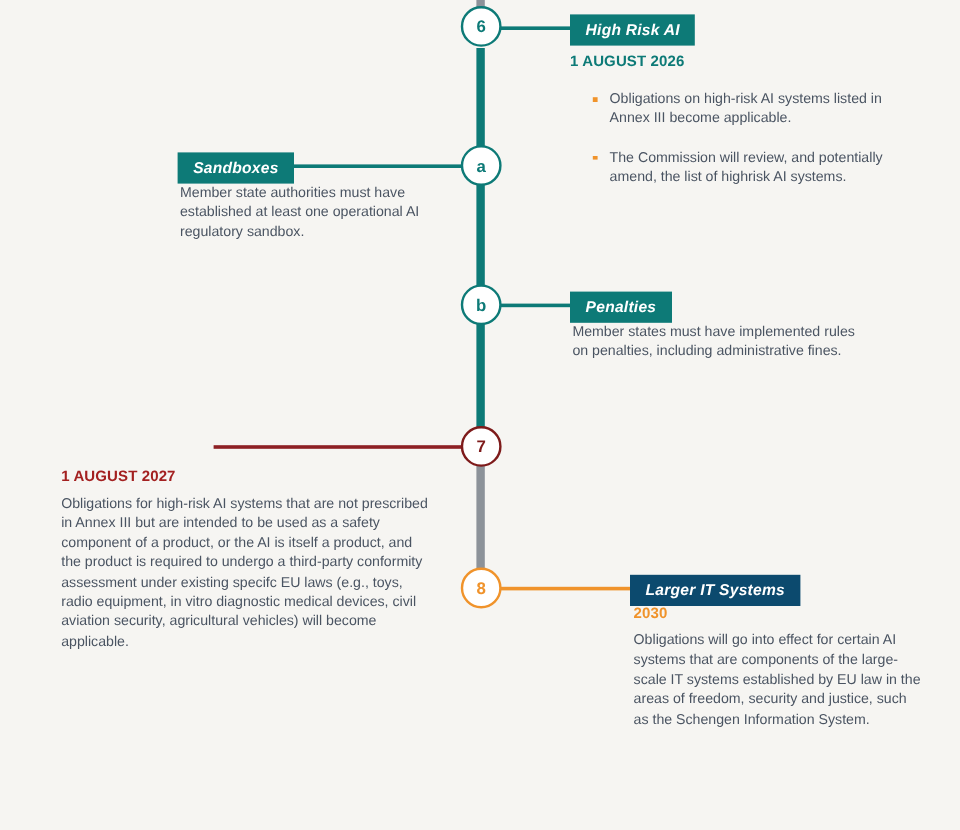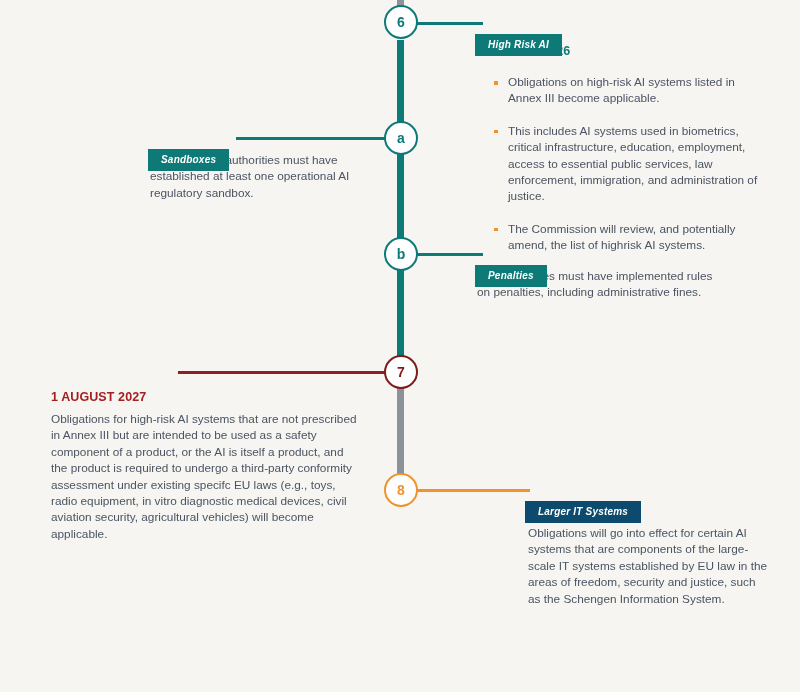--- a/index.html
+++ b/index.html
@@ -59,28 +59,27 @@
   }
   .conn-teal   { background: #0d7a77; }
   .conn-maroon { background: #8d2024; }
   .conn-orange { background: #f0932b; }
 
   
   .chip {
     position: absolute;
     display: inline-block;
     padding: 5px 13px 6px 13px;
-    font-size: 10px;
+    font-size: 13px;
     font-weight: bold;
     font-style: italic;
     color: #ffffff;
     letter-spacing: 0.2px;
     white-space: nowrap;
     z-index: 4;
-    margin-top: 22px;
   }
   .chip-teal   { background: #0d7a77; }
   .chip-maroon { background: #7e1b1b; }
   .chip-orange { background: #0c4a6e; }
 
   
   .block {
     position: absolute;
   }
   .date {
@@ -157,21 +156,20 @@
   <div class="node node-orange" style="left:384px; top:473px;">
     <span>8</span>
   </div>
 
   <div class="chip chip-teal" style="left:475px; top:12px;">High Risk AI</div>
 
   <div class="block" style="left:475px; top:44px; width:300px;">
     <div class="date date-teal">1 AUGUST 2026</div>
     <ul class="bullets">
       <li>Obligations on high-risk AI systems listed in Annex III become applicable.</li>
-      <li>This includes AI systems used in biometrics, critical infrastructure, education, employment, access to essential public services, law enforcement, immigration, and administration of justice.</li>
       <li>The Commission will review, and potentially amend, the list of highrisk AI systems.</li>
     </ul>
   </div>
 
   <div class="chip chip-teal" style="left:148px; top:127px;">Sandboxes</div>
 
   <div class="block" style="left:150px; top:152px; width:200px;">
     <p class="body-text">Member state authorities must have established at least one operational AI regulatory sandbox.</p>
   </div>
 

